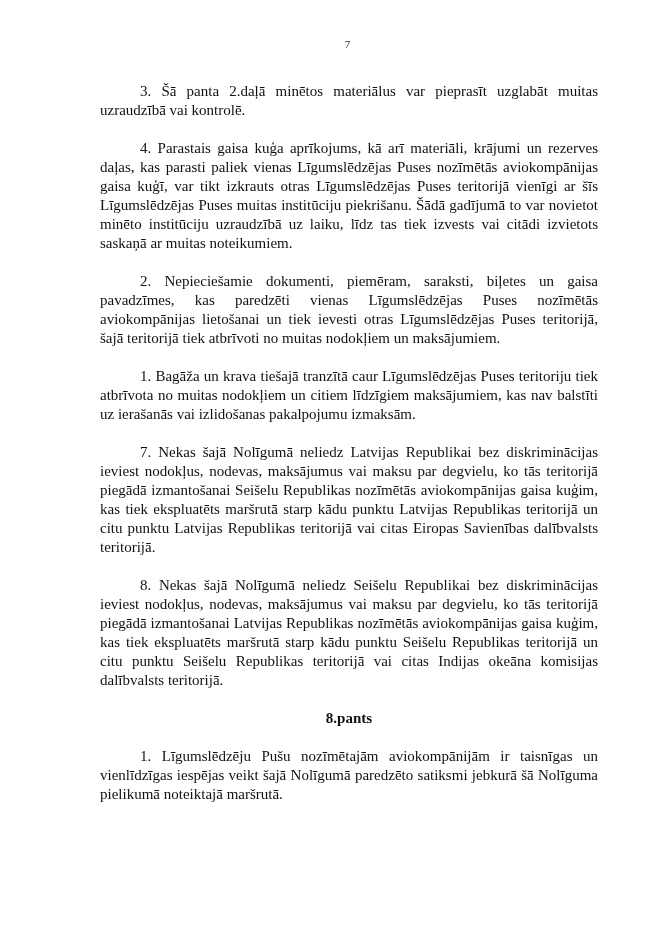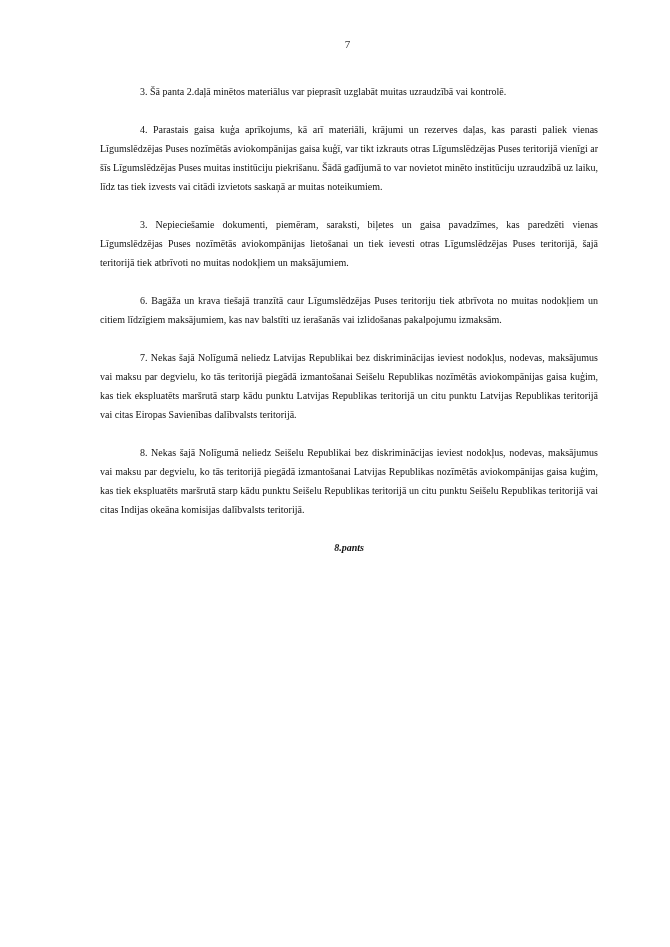--- a/index.html
+++ b/index.html
@@ -22,54 +22,54 @@
       width: 695px;
       text-align: center;
       font-size: 11px;
       color: #333;
     }
     .content {
       position: absolute;
       left: 100px;
       top: 82px;
       width: 498px;
-      font-size: 10px;
+      font-size: 15px;
       line-height: 19px;
     }
     .para {
       margin: 0 0 19px 0;
       text-align: justify;
       text-indent: 40px;
       hyphens: none;
     }
     .heading {
       text-align: center;
       font-weight: bold;
       margin: 0;
       line-height: 19px;
     }
     .heading-block {
       margin: 0 0 19px 0;
-      font-style: italic;
     }
     .spacer {
       height: 19px;
     }
   </style>
 </head>
 <body>
 
 <div class="page-number">7</div>
 
 <div class="content">
   <p class="para">3. Šā panta 2.daļā minētos materiālus var pieprasīt uzglabāt muitas uzraudzībā vai kontrolē.</p>
   <p class="para">4. Parastais gaisa kuģa aprīkojums, kā arī materiāli, krājumi un rezerves daļas, kas parasti paliek vienas Līgumslēdzējas Puses nozīmētās aviokompānijas gaisa kuģī, var tikt izkrauts otras Līgumslēdzējas Puses teritorijā vienīgi ar šīs Līgumslēdzējas Puses muitas institūciju piekrišanu. Šādā gadījumā to var novietot minēto institūciju uzraudzībā uz laiku, līdz tas tiek izvests vai citādi izvietots saskaņā ar muitas noteikumiem.</p>
-  <p class="para">3. Nepieciešamie dokumenti, piemēram, saraksti, biļetes un gaisa pavadzīmes, kas paredzēti vienas Līgumslēdzējas Puses nozīmētās aviokompānijas lietošanai un tiek ievesti otras Līgumslēdzējas Puses teritorijā, šajā teritorijā tiek atbrīvoti  no muitas nodokļiem un maksājumiem.</p>
-  <p class="para">6. Bagāža un krava tiešajā tranzītā caur Līgumslēdzējas Puses teritoriju tiek atbrīvota no muitas nodokļiem un citiem līdzīgiem maksājumiem, kas nav balstīti uz ierašanās vai izlidošanas pakalpojumu izmaksām.</p>
+  <p class="para">2. Nepieciešamie dokumenti, piemēram, saraksti, biļetes un gaisa pavadzīmes, kas paredzēti vienas Līgumslēdzējas Puses nozīmētās aviokompānijas lietošanai un tiek ievesti otras Līgumslēdzējas Puses teritorijā, šajā teritorijā tiek atbrīvoti  no muitas nodokļiem un maksājumiem.</p>
+  <p class="para">1. Bagāža un krava tiešajā tranzītā caur Līgumslēdzējas Puses teritoriju tiek atbrīvota no muitas nodokļiem un citiem līdzīgiem maksājumiem, kas nav balstīti uz ierašanās vai izlidošanas pakalpojumu izmaksām.</p>
   <p class="para">7.  Nekas šajā Nolīgumā neliedz Latvijas Republikai bez diskriminācijas ieviest nodokļus, nodevas, maksājumus vai maksu par degvielu, ko tās teritorijā piegādā izmantošanai Seišelu Republikas nozīmētās aviokompānijas gaisa kuģim, kas tiek ekspluatēts maršrutā starp kādu punktu Latvijas Republikas teritorijā un citu punktu Latvijas Republikas teritorijā vai citas Eiropas Savienības dalībvalsts teritorijā.</p>
   <p class="para">8. Nekas šajā Nolīgumā neliedz Seišelu Republikai bez diskriminācijas ieviest nodokļus, nodevas, maksājumus vai maksu par degvielu, ko tās teritorijā piegādā izmantošanai Latvijas Republikas nozīmētās aviokompānijas gaisa kuģim, kas tiek ekspluatēts maršrutā starp kādu punktu Seišelu Republikas teritorijā un citu punktu Seišelu Republikas teritorijā vai citas Indijas okeāna komisijas dalībvalsts teritorijā.</p>
 
   <div class="heading-block">
     <p class="heading">8.pants</p>
   </div>
 
+  <p class="para">1. Līgumslēdzēju Pušu nozīmētajām aviokompānijām ir taisnīgas un vienlīdzīgas iespējas veikt šajā Nolīgumā paredzēto satiksmi jebkurā šā Nolīguma pielikumā noteiktajā maršrutā.</p>
   <div class="spacer"></div>
 </div>
 
 </body></html>

